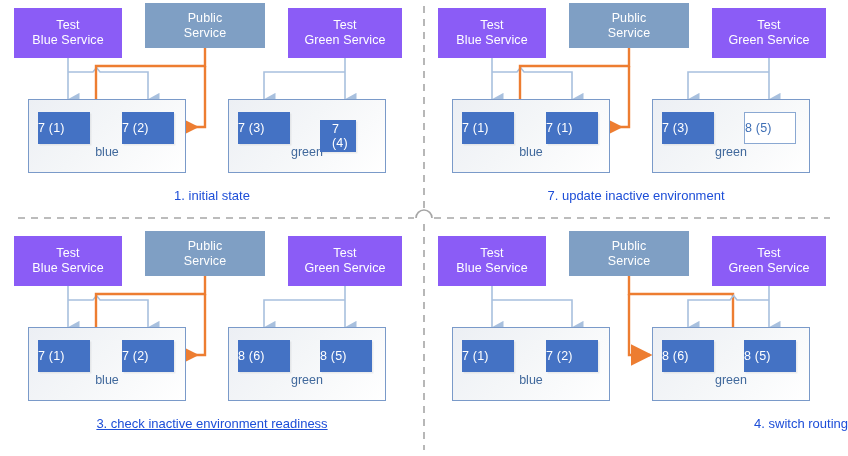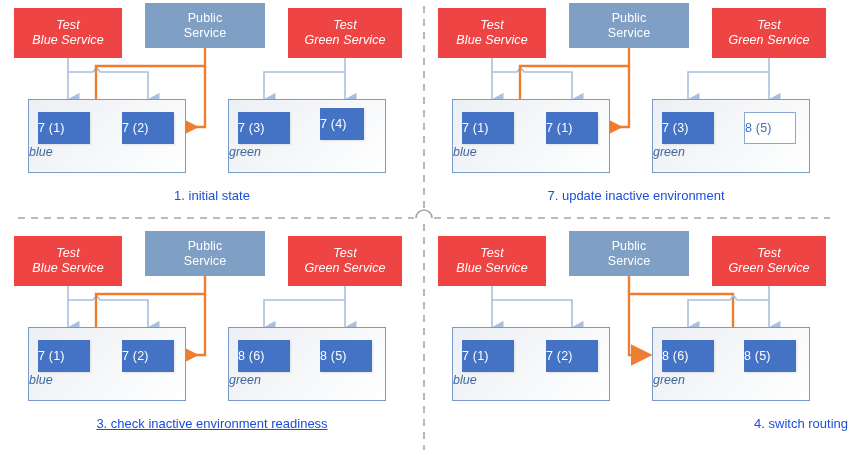--- a/index.html
+++ b/index.html
@@ -15,36 +15,36 @@
   .svc{
     position:absolute;
     display:flex;align-items:center;justify-content:center;
     text-align:center;
     color:#ffffff;
     font-size:12.5px;
     line-height:15px;
     letter-spacing:.1px;
     box-sizing:border-box;
   }
-  .svc.test{background:#ef4444;font-style:italic;}
+  .svc.test{background:#8b5cf6;}
   .svc.public{background:#7f9fc4;}
 
   
   .env{
     position:absolute;
     box-sizing:border-box;
     border:1px solid #7a9ac9;
     background:linear-gradient(135deg,#eceff4 0%,#f4f6f8 45%,#ffffff 100%);
   }
   .env-label{
     position:absolute;
     width:100%;
+    text-align:center;
     color:#41699c;
     font-size:12.5px;
-    font-style:italic;
   }
 
   
   .inst{
     position:absolute;
     box-sizing:border-box;
     display:flex;align-items:center;
     font-size:12.5px;
     letter-spacing:.2px;
   }
@@ -180,21 +180,21 @@
     <div class="inst filled" style="left:122px;top:112px;width:52px;height:32px;">
       <span>7 (2)</span>
     </div>
 
     <div class="env" style="left:228px;top:99px;width:158px;height:74px;">
       <div class="env-label" style="top:45px;">green</div>
     </div>
     <div class="inst filled" style="left:238px;top:112px;width:52px;height:32px;">
       <span>7 (3)</span>
     </div>
-    <div class="inst filled" style="left:320px;top:108px;width:44px;height:32px;">
+    <div class="inst filled" style="left:320px;top:120px;width:36px;height:32px;padding-left:12px;">
       <span>7 (4)</span>
     </div>
 
     <div class="caption" style="left:0;top:188px;width:424px;">1. initial state</div>
   </div>
 
   <div>
     <div class="svc test" style="left:438px;top:8px;width:108px;height:50px;">
       <div>
         <div>Test</div>

